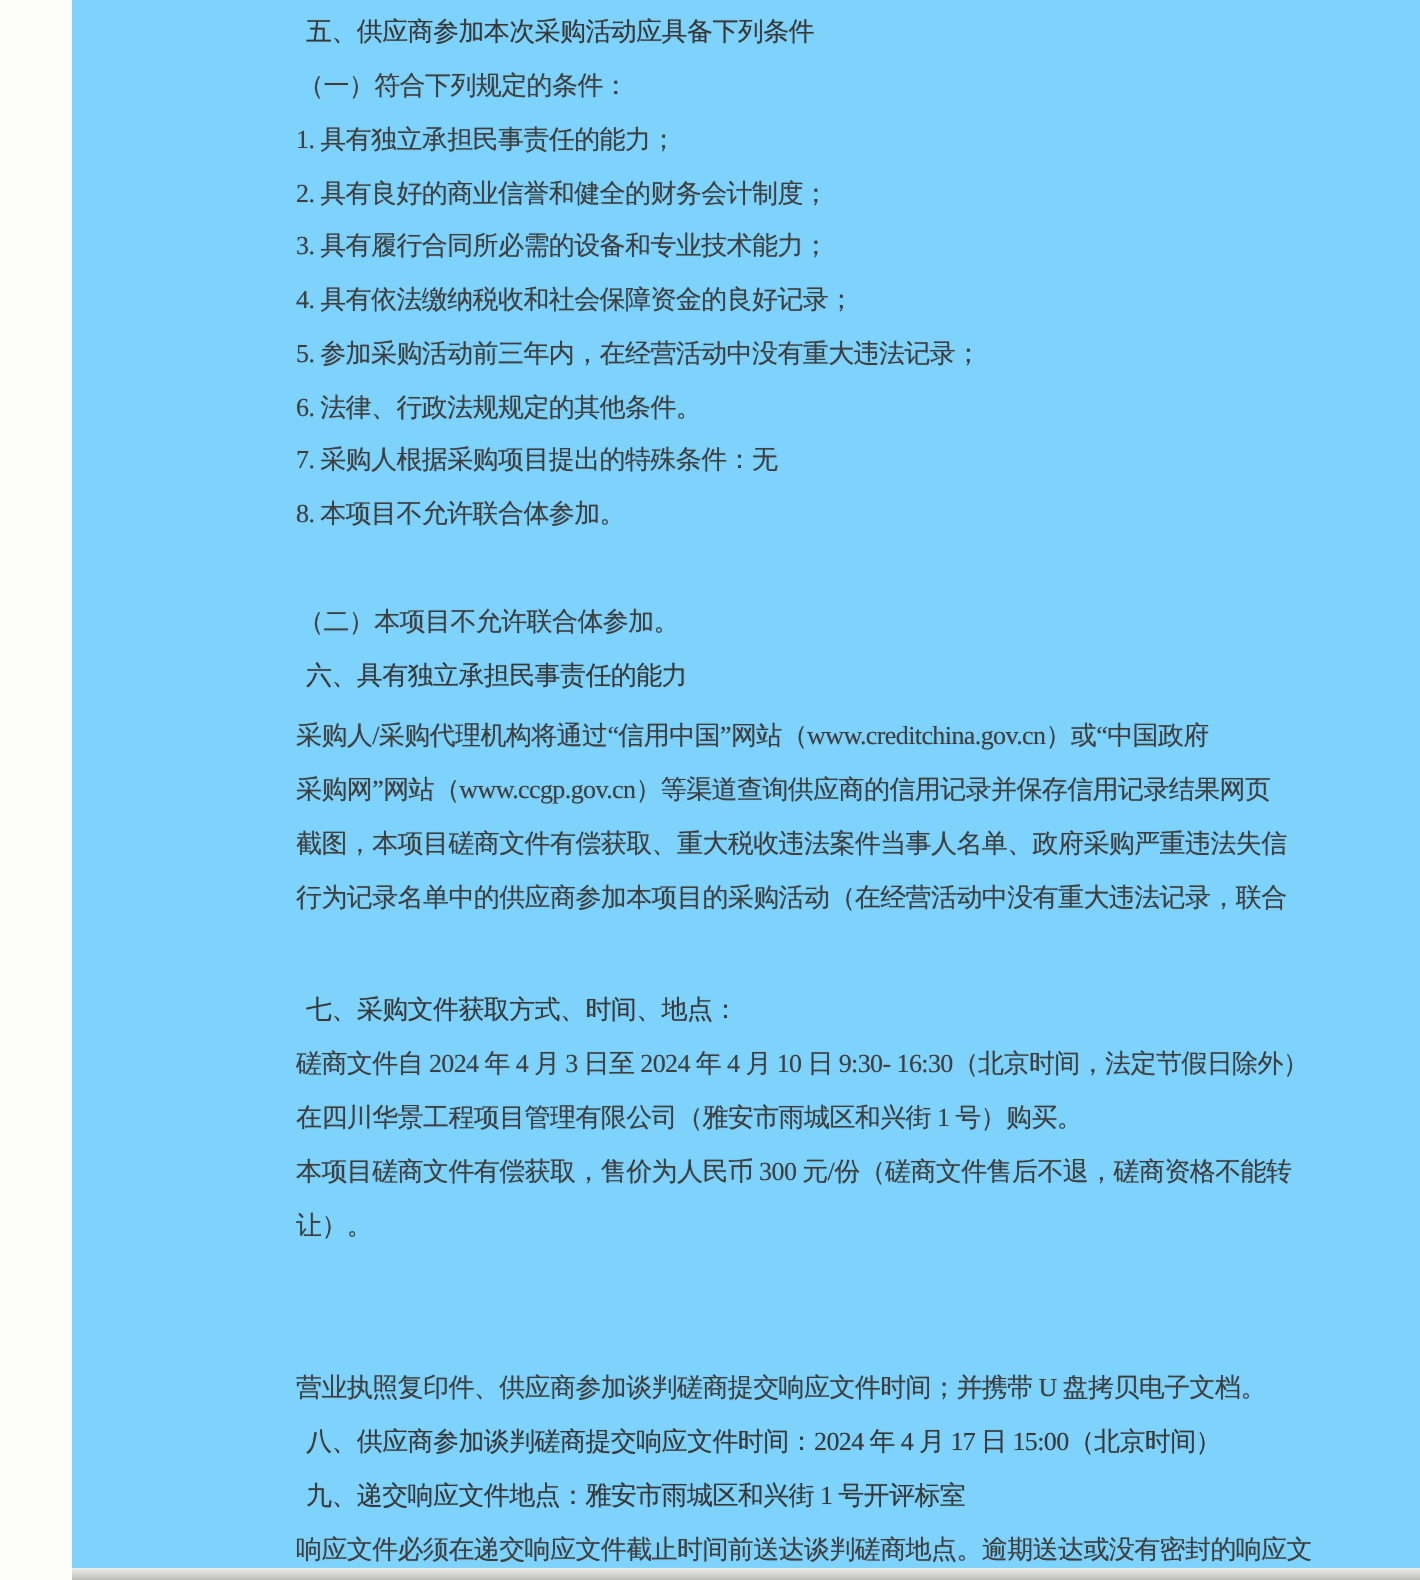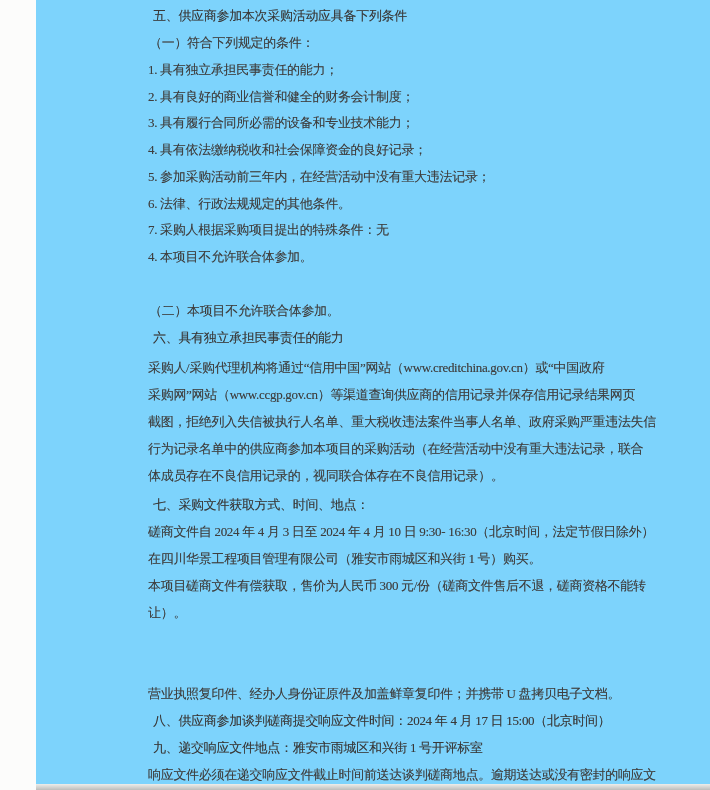--- a/index.html
+++ b/index.html
@@ -50,37 +50,36 @@
 
   <div class="line h" style="top:6px">五、供应商参加本次采购活动应具备下列条件</div>
   <div class="line s" style="top:33px">（一）符合下列规定的条件：</div>
   <div class="line" style="top:60px">1. 具有独立承担民事责任的能力；</div>
   <div class="line" style="top:87px">2. 具有良好的商业信誉和健全的财务会计制度；</div>
   <div class="line" style="top:113px">3. 具有履行合同所必需的设备和专业技术能力；</div>
   <div class="line" style="top:140px">4. 具有依法缴纳税收和社会保障资金的良好记录；</div>
   <div class="line" style="top:167px">5. 参加采购活动前三年内，在经营活动中没有重大违法记录；</div>
   <div class="line" style="top:194px">6. 法律、行政法规规定的其他条件。</div>
   <div class="line" style="top:220px">7. 采购人根据采购项目提出的特殊条件：无</div>
-  <div class="line" style="top:247px">4. 本项目不允许联合体参加。</div>
+  <div class="line" style="top:247px">8. 本项目不允许联合体参加。</div>
 
   <div class="line s" style="top:301px">（二）本项目不允许联合体参加。</div>
   <div class="line h" style="top:328px">六、具有独立承担民事责任的能力</div>
 
   <div class="line" style="top:358px">采购人/采购代理机构将通过“信用中国”网站（www.creditchina.gov.cn）或“中国政府</div>
   <div class="line" style="top:385px">采购网”网站（www.ccgp.gov.cn）等渠道查询供应商的信用记录并保存信用记录结果网页</div>
-  <div class="line" style="top:412px">截图，拒绝列入失信被执行人名单、重大税收违法案件当事人名单、政府采购严重违法失信</div>
+  <div class="line" style="top:412px">截图，本项目磋商文件有偿获取、重大税收违法案件当事人名单、政府采购严重违法失信</div>
   <div class="line" style="top:439px">行为记录名单中的供应商参加本项目的采购活动（在经营活动中没有重大违法记录，联合</div>
-  <div class="line" style="top:466px">体成员存在不良信用记录的，视同联合体存在不良信用记录）。</div>
 
   <div class="line h" style="top:495px">七、采购文件获取方式、时间、地点：</div>
   <div class="line" style="top:522px">磋商文件自 2024 年 4 月 3 日至 2024 年 4 月 10 日 9:30- 16:30（北京时间，法定节假日除外）</div>
   <div class="line" style="top:549px">在四川华景工程项目管理有限公司（雅安市雨城区和兴街 1 号）购买。</div>
   <div class="line" style="top:576px">本项目磋商文件有偿获取，售价为人民币 300 元/份（磋商文件售后不退，磋商资格不能转</div>
   <div class="line" style="top:603px">让）。</div>
-  <div class="line" style="top:684px">营业执照复印件、经办人身份证原件及加盖鲜章复印件；并携带 U 盘拷贝电子文档。</div>
+  <div class="line" style="top:684px">营业执照复印件、供应商参加谈判磋商提交响应文件时间；并携带 U 盘拷贝电子文档。</div>
 
   <div class="line h" style="top:711px">八、供应商参加谈判磋商提交响应文件时间：2024 年 4 月 17 日 15:00（北京时间）</div>
   <div class="line h" style="top:738px">九、递交响应文件地点：雅安市雨城区和兴街 1 号开评标室</div>
   <div class="line" style="top:765px">响应文件必须在递交响应文件截止时间前送达谈判磋商地点。逾期送达或没有密封的响应文</div>
 
   <svg class="seal" viewBox="0 0 40 165" width="40" height="165" aria-hidden="true">
 
     <path d="M 10 15 L 14.5 13" stroke="#dc5a52" stroke-width="2.4" fill="none" opacity="0.6"></path>
     <path d="M 21 13 Q 31 5.5 40 3.5" stroke="#dc5a52" stroke-width="3" fill="none" opacity="0.75"></path>
 

